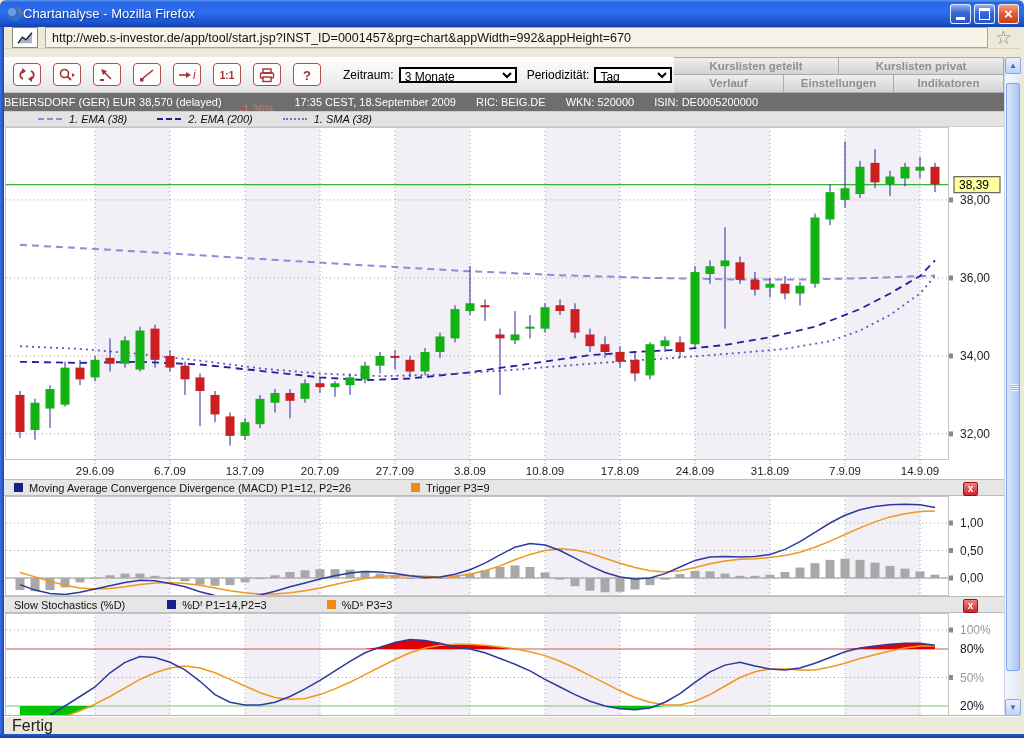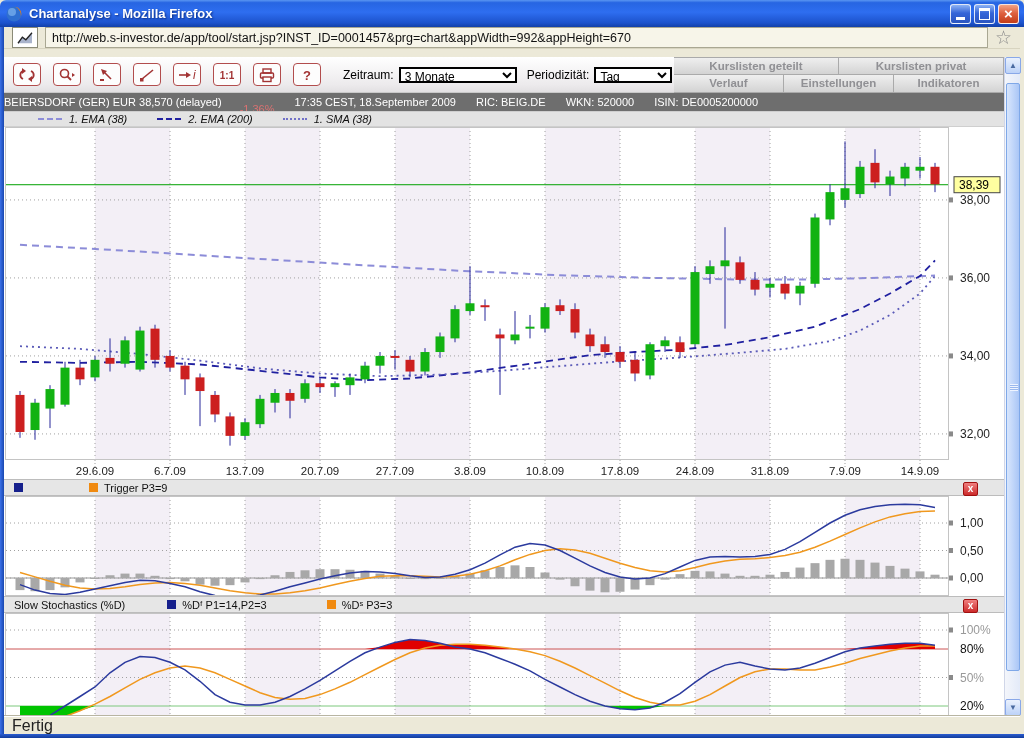--- a/index.html
+++ b/index.html
@@ -2,21 +2,21 @@
 <html><head>
 <meta charset="utf-8">
 <style>
   html,body{margin:0;padding:0;background:#555;font-family:"Liberation Sans",sans-serif;}
   #window{position:relative;width:1024px;height:738px;background:#ece9d8;overflow:hidden;}
   
   .titlebar{position:absolute;left:0;top:0;width:1024px;height:27px;box-sizing:border-box;
     border-radius:6px 6px 0 0;display:flex;align-items:center;padding:0 5px;
     background:linear-gradient(180deg,#5a96f2 0%,#2765e2 10%,#2e6ef0 45%,#1c52cc 85%,#1240a8 100%);}
   .fx-icon{width:18px;height:18px;flex:0 0 auto;}
-  .title-text{color:#fff;font-weight:bold;font-size:13px;text-shadow:1px 1px 2px #0b2f86;margin-left:6px;flex:1;
+  .title-text{color:#fff;font-weight:normal;font-size:13px;text-shadow:1px 1px 2px #0b2f86;flex:1;
     white-space:nowrap;overflow:hidden;}
   .winbtn{width:21px;height:20px;border-radius:3px;margin-left:3px;border:1px solid rgba(255,255,255,.85);
     display:flex;align-items:center;justify-content:center;box-sizing:border-box;cursor:default;}
   .btn-min,.btn-max{background:linear-gradient(180deg,#8db2f4,#3565d8 45%,#2a55c0);}
   .btn-close{background:linear-gradient(180deg,#f2a385,#df6240 45%,#c33d18);}
   .g-min{width:9px;height:3px;border-bottom:3px solid #fff;margin-top:7px;}
   .g-max{width:9px;height:8px;border:1px solid #fff;border-top:3px solid #fff;}
   .g-close{color:#fff;font-size:15px;font-weight:bold;line-height:15px;}
   .frame-left,.frame-right{position:absolute;top:27px;width:4px;height:707px;background:linear-gradient(90deg,#3a70e8,#1a48b0);}
   .frame-left{left:0;} .frame-right{left:1020;}
@@ -405,20 +405,21 @@
       <line x1="766" y1="333" x2="766" y2="340" stroke="#a0a0a0" stroke-width="1" stroke-dasharray="1,2"></line>
       <text x="766" y="348" font-size="11.5" fill="#222" text-anchor="middle">31.8.09</text>
       <line x1="841" y1="333" x2="841" y2="340" stroke="#a0a0a0" stroke-width="1" stroke-dasharray="1,2"></line>
       <text x="841" y="348" font-size="11.5" fill="#222" text-anchor="middle">7.9.09</text>
       <line x1="916" y1="333" x2="916" y2="340" stroke="#a0a0a0" stroke-width="1" stroke-dasharray="1,2"></line>
       <text x="916" y="348" font-size="11.5" fill="#222" text-anchor="middle">14.9.09</text>
     </svg>
 
   <div class="panel-header" style="top:479px">
     <span class="sq navy"></span>
+    <span>Moving Average Convergence Divergence (MACD) P1=12, P2=26</span>
     <span class="sq orange ph-gap"></span>
     <span>Trigger P3=9</span>
     <div class="panel-close">x</div>
   </div>
   <svg id="macd-svg" class="panel-svg" style="top:496px" width="1000" height="100">
       <rect x="91" y="0" width="75" height="100" fill="#f3eff6"></rect>
       <rect x="241" y="0" width="75" height="100" fill="#f3eff6"></rect>
       <rect x="391" y="0" width="75" height="100" fill="#f3eff6"></rect>
       <rect x="541" y="0" width="75" height="100" fill="#f3eff6"></rect>
       <rect x="691" y="0" width="75" height="100" fill="#f3eff6"></rect>

